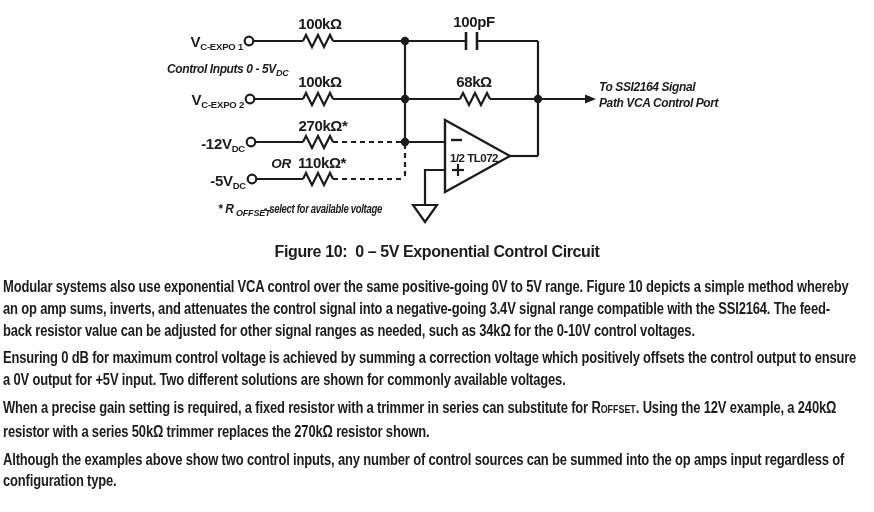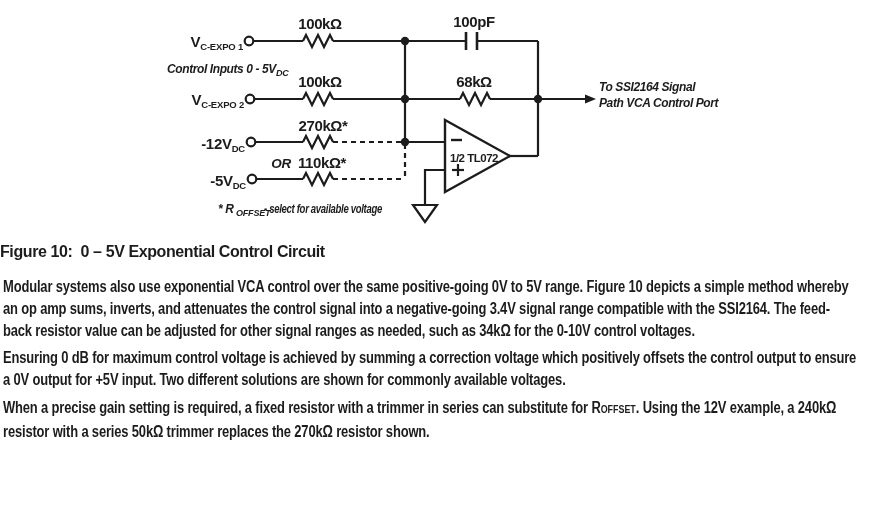--- a/index.html
+++ b/index.html
@@ -11,21 +11,21 @@
   .circuit{position:absolute;left:0;top:0}
   svg text{fill:#1c1c1c}
   .lbl{font-weight:bold;font-size:15px;letter-spacing:-0.4px}
   .lbl-main{font-weight:bold;font-size:15px;letter-spacing:-0.3px}
   .lbl-sub{font-weight:bold;font-size:9.5px;letter-spacing:-0.2px}
   .ital{font-style:italic;font-weight:bold;font-size:12px;letter-spacing:-0.4px}
   .ital-sub{font-style:italic;font-weight:bold;font-size:9px;letter-spacing:-0.2px}
   .opamp-lbl{font-weight:bold;font-size:11.5px;letter-spacing:-0.5px}
   .or-lbl{font-style:italic;font-weight:bold;font-size:13.5px;letter-spacing:-0.3px}
   .caption{
-    position:absolute;top:243px;left:0;width:874px;text-align:left;
+    position:absolute;top:243px;left:0;width:874px;text-align:center;
     font-weight:bold;font-size:16px;letter-spacing:-0.4px;
   }
   .body-text{position:absolute;left:3px;top:276px;width:868px}
   .body-text p{margin:0 0 6px 0;padding:0}
   .ln{
     display:block;white-space:nowrap;
     font-weight:bold;font-size:16px;letter-spacing:-0.2px;line-height:21.8px;
     transform:scaleX(0.81);transform-origin:0 50%;
   }
   .sc{font-size:11px;letter-spacing:0}
@@ -123,13 +123,17 @@
     <span class="ln">back resistor value can be adjusted for other signal ranges as needed, such as 34kΩ for the 0-10V control voltages.</span>
   </p>
   <p>
     <span class="ln">Ensuring 0 dB for maximum control voltage is achieved by summing a correction voltage which positively offsets the control output to ensure</span>
     <span class="ln">a 0V output for +5V input. Two different solutions are shown for commonly available voltages.</span>
   </p>
   <p>
     <span class="ln"><span>When a precise gain setting is required, a fixed resistor with a trimmer in series can substitute for R</span><span class="sc">OFFSET</span><span>. Using the 12V example, a 240kΩ</span></span>
     <span class="ln">resistor with a series 50kΩ trimmer replaces the 270kΩ resistor shown.</span>
   </p>
+  <p>
+    <span class="ln">Although the examples above show two control inputs, any number of control sources can be summed into the op amps input regardless of</span>
+    <span class="ln">configuration type.</span>
+  </p>
 </div>
 
 </body></html>

